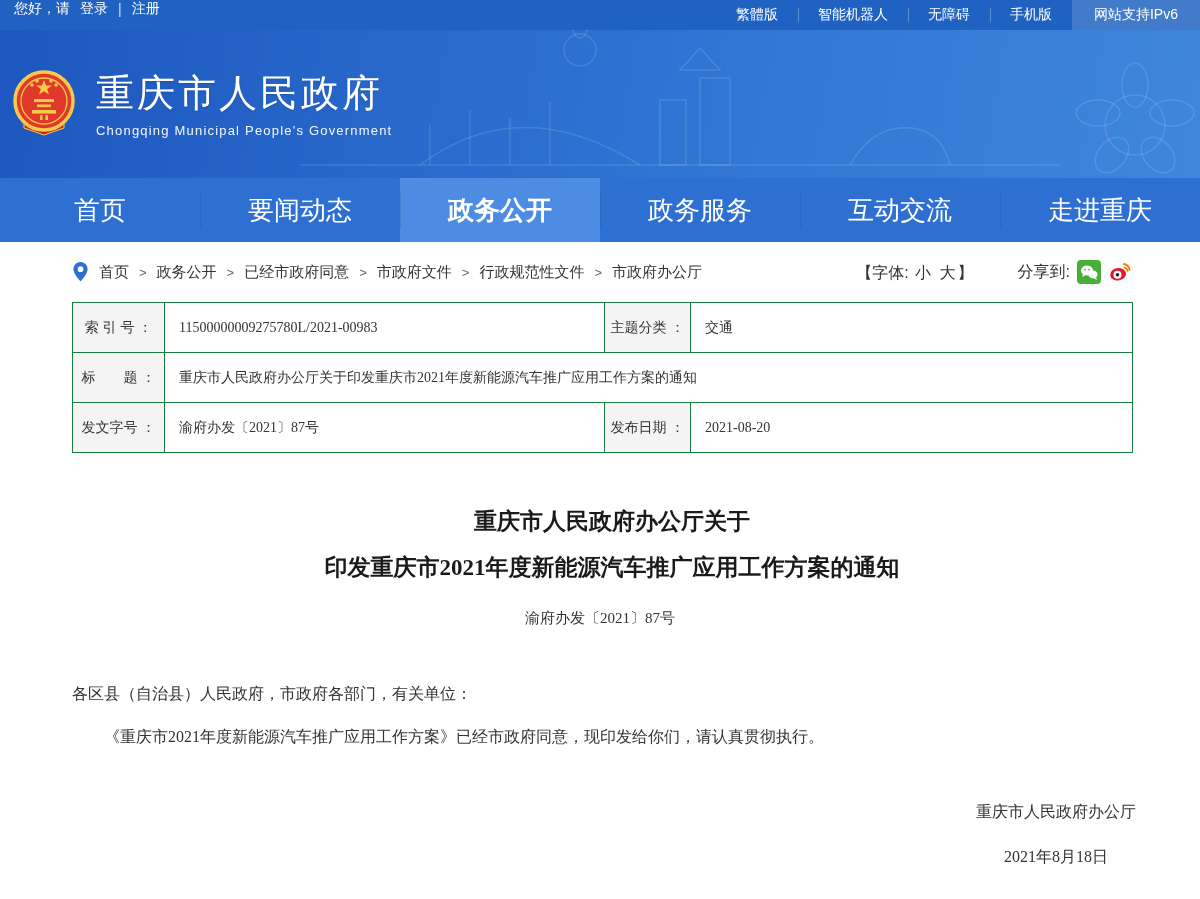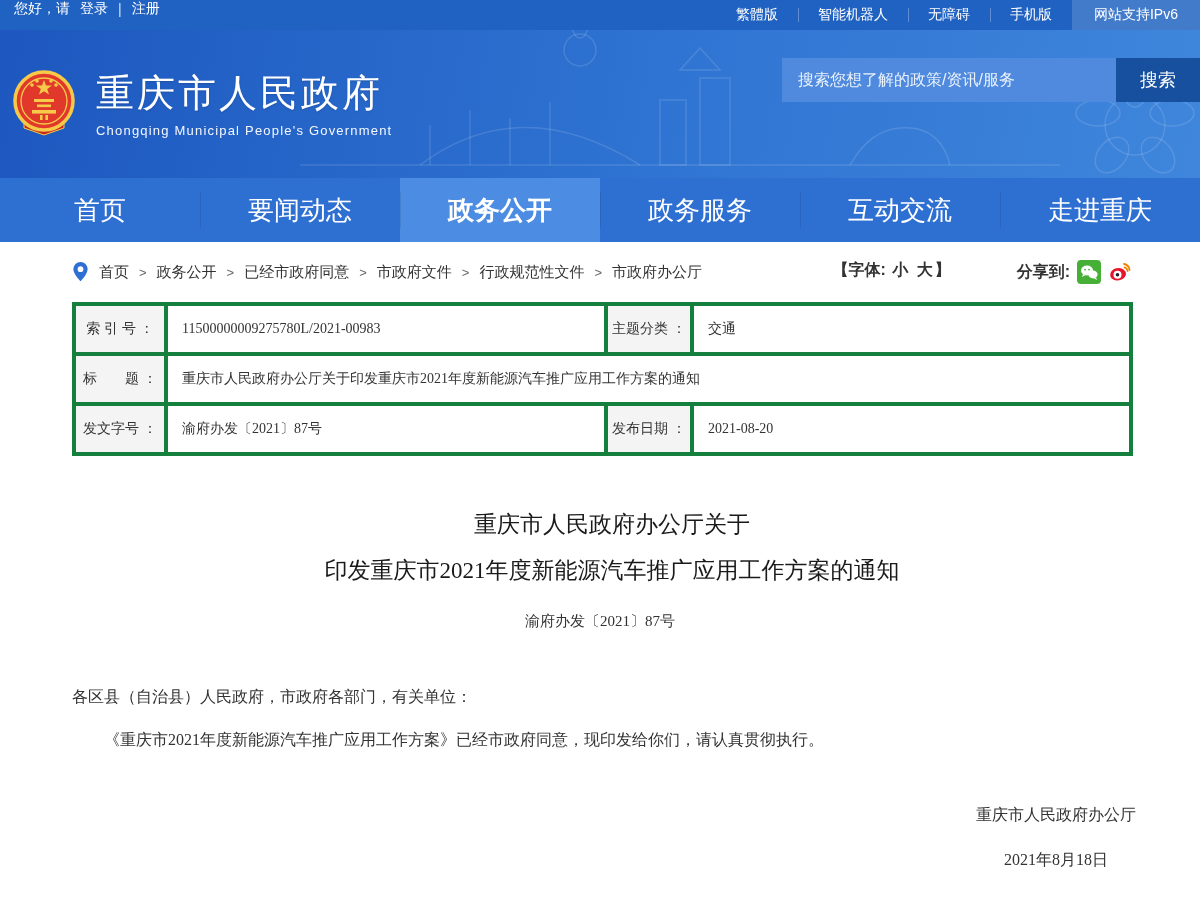--- a/index.html
+++ b/index.html
@@ -69,40 +69,40 @@
   }
   .nav-item.active { background:#4c8ce2; font-weight:bold; }
   
   .crumb-row {
     display:flex; align-items:center; padding:18px 68px 12px 72px; font-size:15px; color:#333;
   }
   .crumb-row .pin { margin-right:10px; display:inline-flex; }
   .crumbs { display:flex; align-items:center; gap:10px; }
   .crumbs a { color:#333; text-decoration:none; cursor:pointer; }
   .crumbs .sep { color:#666; font-size:13px; }
-  .crumb-right { margin-left:auto; display:flex; align-items:flex-start; gap:66px;font-weight:bold; }
+  .crumb-right { margin-left:auto; display:flex; align-items:flex-end; gap:44px; }
   .font-panel { font-size:16px; color:#333; }
   .font-panel .fs { cursor:pointer; padding:0 2px; }
   .share-panel { display:flex; align-items:center; gap:7px; font-size:16px; }
   .share-icon { width:24px; height:24px; display:inline-flex; cursor:pointer; }
   
   .meta-table {
     margin:6px 0 0 72px; width:1061px; border-collapse:collapse; table-layout:fixed;
   }
-  .meta-table td { border:4px solid #15803d; height:50px; font-size:14px; }
+  .meta-table td { border:1px solid #15803d; height:50px; font-size:14px; }
   .meta-table td.lab {
     background:#f4f4f4; text-align:center; color:#333; white-space:pre;
   }
   .meta-table td.val {
     padding:0 14px; color:#333;
     font-family:"Liberation Serif","DejaVu Serif",serif;
   }
   
   .doc { font-family:"Liberation Serif","DejaVu Serif",serif; color:#1a1a1a; }
-  .doc-title { text-align:center; font-size:23px; font-weight:normal; line-height:46px; margin-top:46px;padding-left:24px; }
+  .doc-title { text-align:center; font-size:23px; font-weight:bold; line-height:46px; margin-top:46px;padding-left:24px; }
   .doc-number { text-align:center; font-size:15px; margin-top:18px; color:#333; }
   .doc-body { margin:0 68px 0 72px; font-size:16px; color:#333; }
   .salutation { margin-top:56px; }
   .paragraph { margin-top:19px; text-indent:2em; line-height:26px; }
   .sign-block { margin:52px 64px 0 auto; width:fit-content; text-align:center; font-size:16px; color:#333; }
   .sign-date { margin-top:24px; }
 </style>
 </head>
 <body>
 
@@ -159,24 +159,20 @@
       <rect x="22" y="40" width="24" height="3.6" fill="#f7c948"></rect>
       <rect x="30" y="45" width="2.6" height="5" fill="#f7c948"></rect>
       <rect x="35.4" y="45" width="2.6" height="5" fill="#f7c948"></rect>
     </svg>
     <div>
       <div class="site-title">重庆市人民政府</div>
       <div class="site-subtitle">Chongqing Municipal People's Government</div>
     </div>
   </div>
 
-  <div class="search-wrap">
-    <input class="search-input" type="text" placeholder="搜索您想了解的政策/资讯/服务" style="">
-    <button class="search-btn">搜索</button>
-  </div>
 </div>
 
 <div class="nav">
   <div class="nav-item">首页</div>
   <div class="nav-item">要闻动态</div>
   <div class="nav-item active">政务公开</div>
   <div class="nav-item">政务服务</div>
   <div class="nav-item">互动交流</div>
   <div class="nav-item">走进重庆</div>
 </div>

